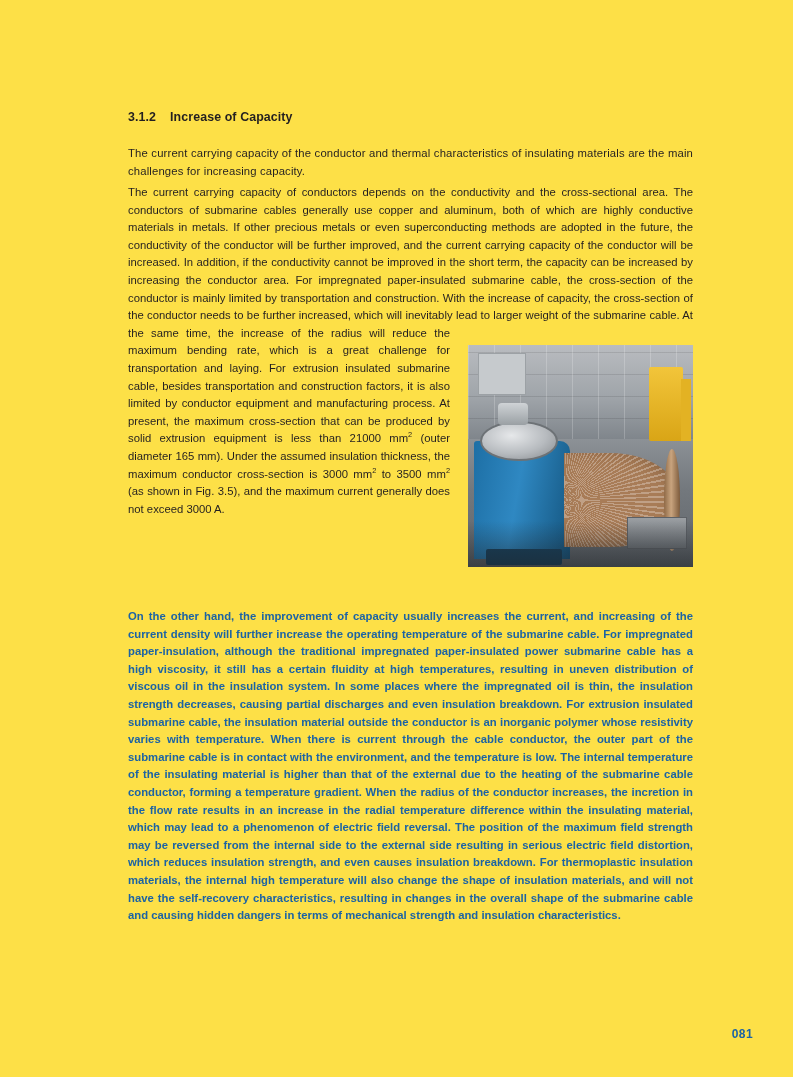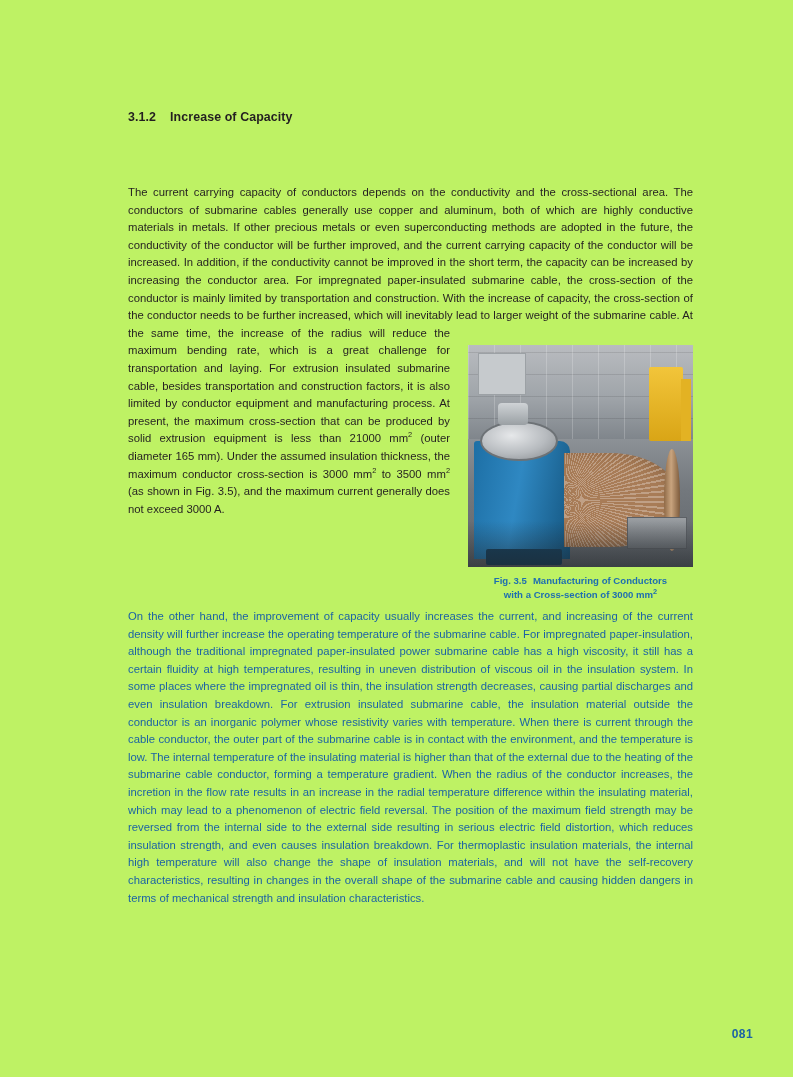--- a/index.html
+++ b/index.html
@@ -8,21 +8,21 @@
     background: #ffffff;
   }
   body {
     font-family: "Liberation Sans", sans-serif;
     color: #231f20;
   }
   .page {
     position: relative;
     width: 793px;
     height: 1077px;
-    background: #bef264;
+    background: #fde047;
     overflow: hidden;
   }
   .content {
     position: absolute;
     left: 128px;
     top: 0;
     width: 565px;
     height: 1077px;
   }
   h2.section-heading {
@@ -220,20 +220,21 @@
   }
   .body-2 {
     position: absolute;
     top: 608px;
     left: 0;
     width: 565px;
     color: #1c63a4;
   }
   .body-2 p {
     color: #1c63a4;
+    font-weight: bold;
   }
   sup {
     font-size: 7.4px;
     vertical-align: super;
     line-height: 0;
   }
   .page-number {
     position: absolute;
     right: 40px;
     bottom: 36px;
@@ -246,20 +247,21 @@
 </head>
 <body>
 
 <div class="page">
   <div class="content">
 
     <h2 class="section-heading">
       <span class="num">3.1.2</span><span>Increase of Capacity</span>
     </h2>
 
+    <p class="para lead">The current carrying capacity of the conductor and thermal characteristics of insulating materials are the main challenges for increasing capacity.</p>
 
     <div class="body-1">
       <div class="flowwrap"></div>
       <p class="para"><span>The current carrying capacity of conductors depends on the conductivity and the cross-sectional area. The conductors of submarine cables generally use copper and aluminum, both of which are highly conductive materials in metals. If other precious metals or even superconducting methods are adopted in the future, the conductivity of the conductor will be further improved, and the current carrying capacity of the conductor will be increased. In addition, if the conductivity cannot be improved in the short term, the capacity can be increased by increasing the conductor area. For impregnated paper-insulated submarine cable, the cross-section of the conductor is mainly limited by transportation and construction. With the increase of capacity, the cross-section of the conductor needs to be further increased, which will inevitably lead to larger weight of the submarine cable. At the same time, the increase of the radius will reduce the maximum bending rate, which is a great challenge for transportation and laying. For extrusion insulated submarine cable, besides transportation and construction factors, it is also limited by conductor equipment and manufacturing process. At present, the maximum cross-section that can be produced by solid extrusion equipment is less than 21000 mm</span><sup>2</sup><span> (outer diameter 165 mm). Under the assumed insulation thickness, the maximum conductor cross-section is 3000 mm</span><sup>2</sup><span> to 3500 mm</span><sup>2</sup><span> (as shown in Fig. 3.5), and the maximum current generally does not exceed 3000 A.</span></p>
     </div>
 
     <figure class="figure" style="margin:0;">
       <div class="photo">
         <div class="sky"></div>
         <div class="wall-lines"></div>
@@ -269,24 +271,20 @@
         <div class="yellow-rig2"></div>
         <div class="machine-blue"></div>
         <div class="cone"></div>
         <div class="strands"></div>
         <div class="cone-rim"></div>
         <div class="drum"></div>
         <div class="drum-cap"></div>
         <div class="crate"></div>
         <div class="floor-shadow"></div>
       </div>
-      <figcaption class="caption">
-        <span class="lbl">Fig. 3.5</span><span>Manufacturing of Conductors</span><br>
-        <span>with a Cross-section of 3000 mm</span><sup>2</sup>
-      </figcaption>
     </figure>
 
     <div class="body-2">
       <p class="para">On the other hand, the improvement of capacity usually increases the current, and increasing of the current density will further increase the operating temperature of the submarine cable. For impregnated paper-insulation, although the traditional impregnated paper-insulated power submarine cable has a high viscosity, it still has a certain fluidity at high temperatures, resulting in uneven distribution of viscous oil in the insulation system. In some places where the impregnated oil is thin, the insulation strength decreases, causing partial discharges and even insulation breakdown. For extrusion insulated submarine cable, the insulation material outside the conductor is an inorganic polymer whose resistivity varies with temperature. When there is current through the cable conductor, the outer part of the submarine cable is in contact with the environment, and the temperature is low. The internal temperature of the insulating material is higher than that of the external due to the heating of the submarine cable conductor, forming a temperature gradient. When the radius of the conductor increases, the incretion in the flow rate results in an increase in the radial temperature difference within the insulating material, which may lead to a phenomenon of electric field reversal. The position of the maximum field strength may be reversed from the internal side to the external side resulting in serious electric field distortion, which reduces insulation strength, and even causes insulation breakdown. For thermoplastic insulation materials, the internal high temperature will also change the shape of insulation materials, and will not have the self-recovery characteristics, resulting in changes in the overall shape of the submarine cable and causing hidden dangers in terms of mechanical strength and insulation characteristics.</p>
     </div>
 
   </div>
 
   <div class="page-number">081</div>
 </div>

